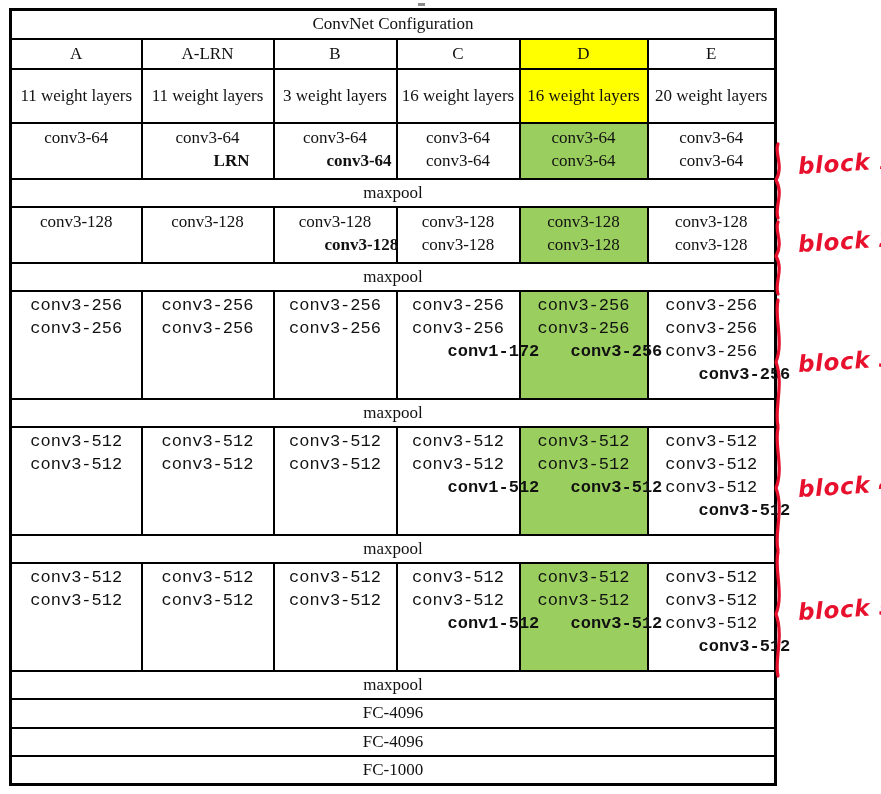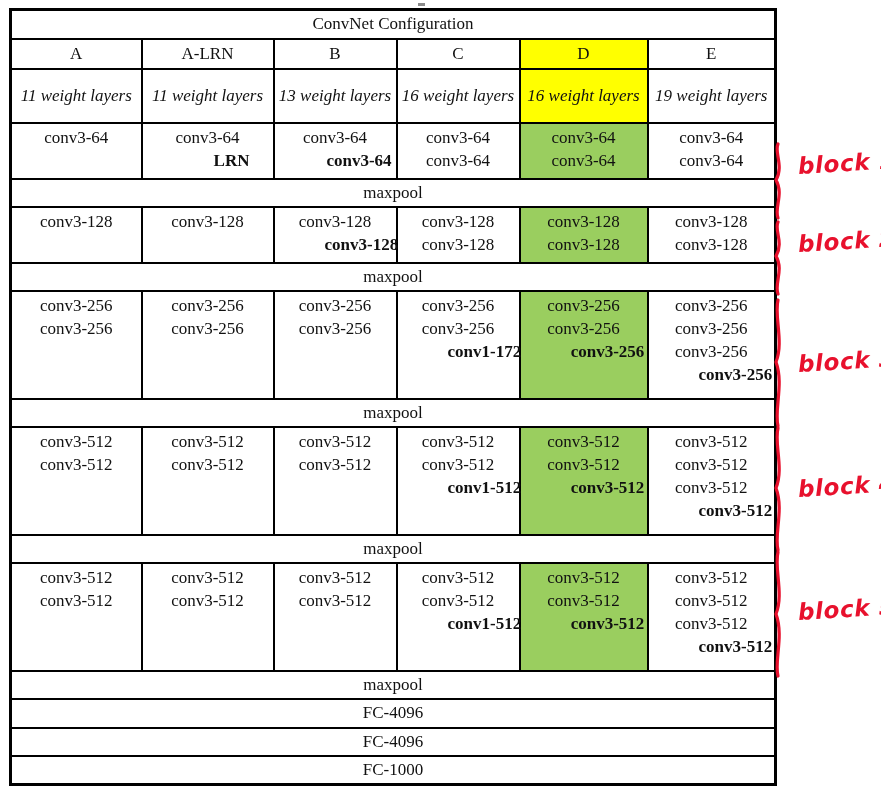--- a/index.html
+++ b/index.html
@@ -61,21 +61,20 @@
     height: 23px;
     font-size: 18px;
   }
   .name-row td {
     height: 24px;
     font-size: 19px;
   }
   .weights-row td {
     height: 48px;
     font-size: 17px;
-    font-style: italic;
   }
 
   .green {
     background: #9ACE5F !important;
   }
   .yellow {
     background: #FFFF00 !important;
   }
 
   .band td {
@@ -96,21 +95,21 @@
   }
   .stack .ln.b {
     font-weight: bold;
     margin-left: 48px;
   }
   .stack .ln.empty {
     visibility: hidden;
   }
 
   .blk-h2 { height: 50px; }
-  .blk-h4 { height: 102px; }
+  .blk-h4 { height: 102px; font-family: Liberation Mono, monospace; }
 
   
   .annot {
     position: absolute;
     color: #E8112D;
     font-family: "DejaVu Sans", sans-serif;
     font-style: italic;
     font-weight: bold;
     font-size: 23px;
     letter-spacing: 0.6px;
@@ -164,33 +163,33 @@
         <tr class="weights-row">
           <td>
             <span class="ln">11 weight</span>
             <span class="ln">layers</span>
           </td>
           <td>
             <span class="ln">11 weight</span>
             <span class="ln">layers</span>
           </td>
           <td>
-            <span class="ln">13 weight</span>
+            <span class="ln">3 weight</span>
             <span class="ln">layers</span>
           </td>
           <td>
             <span class="ln">16 weight</span>
             <span class="ln">layers</span>
           </td>
           <td class="yellow">
             <span class="ln">16 weight</span>
             <span class="ln">layers</span>
           </td>
           <td>
-            <span class="ln">19 weight</span>
+            <span class="ln">20 weight</span>
             <span class="ln">layers</span>
           </td>
         </tr>
 
 
         <tr>
           <td class="stack blk-h2">
               <span class="ln">conv3-64</span>
               <span class="ln empty">&nbsp;</span>
             </td>

